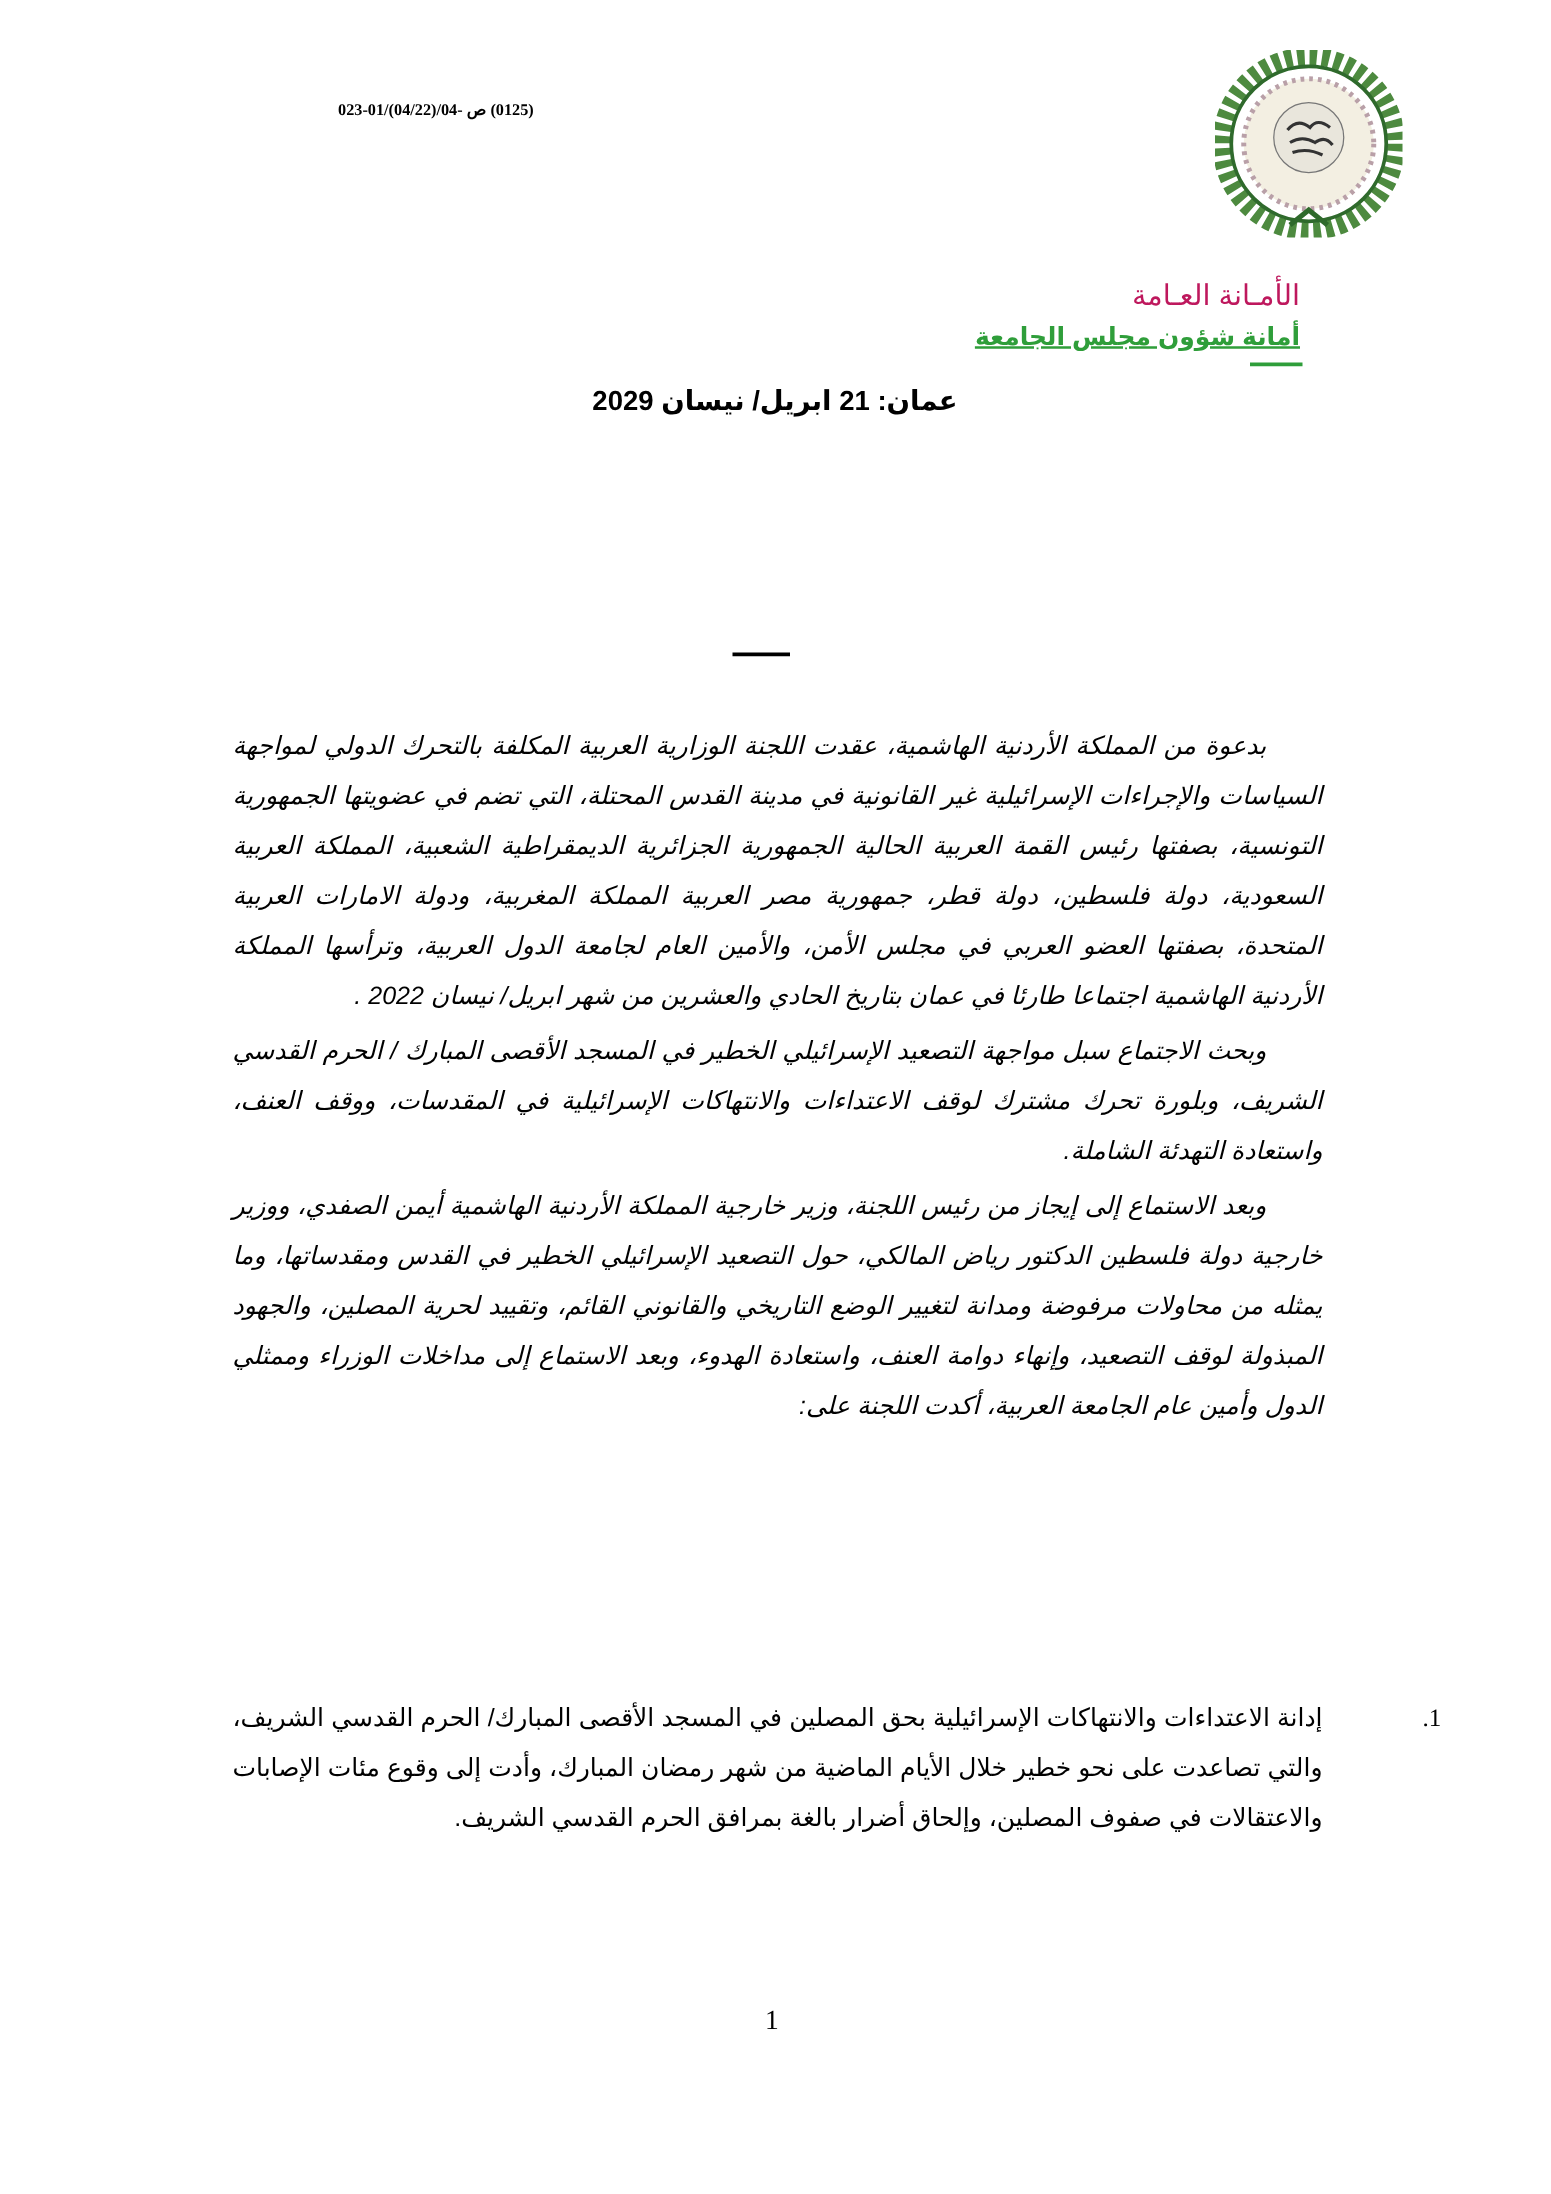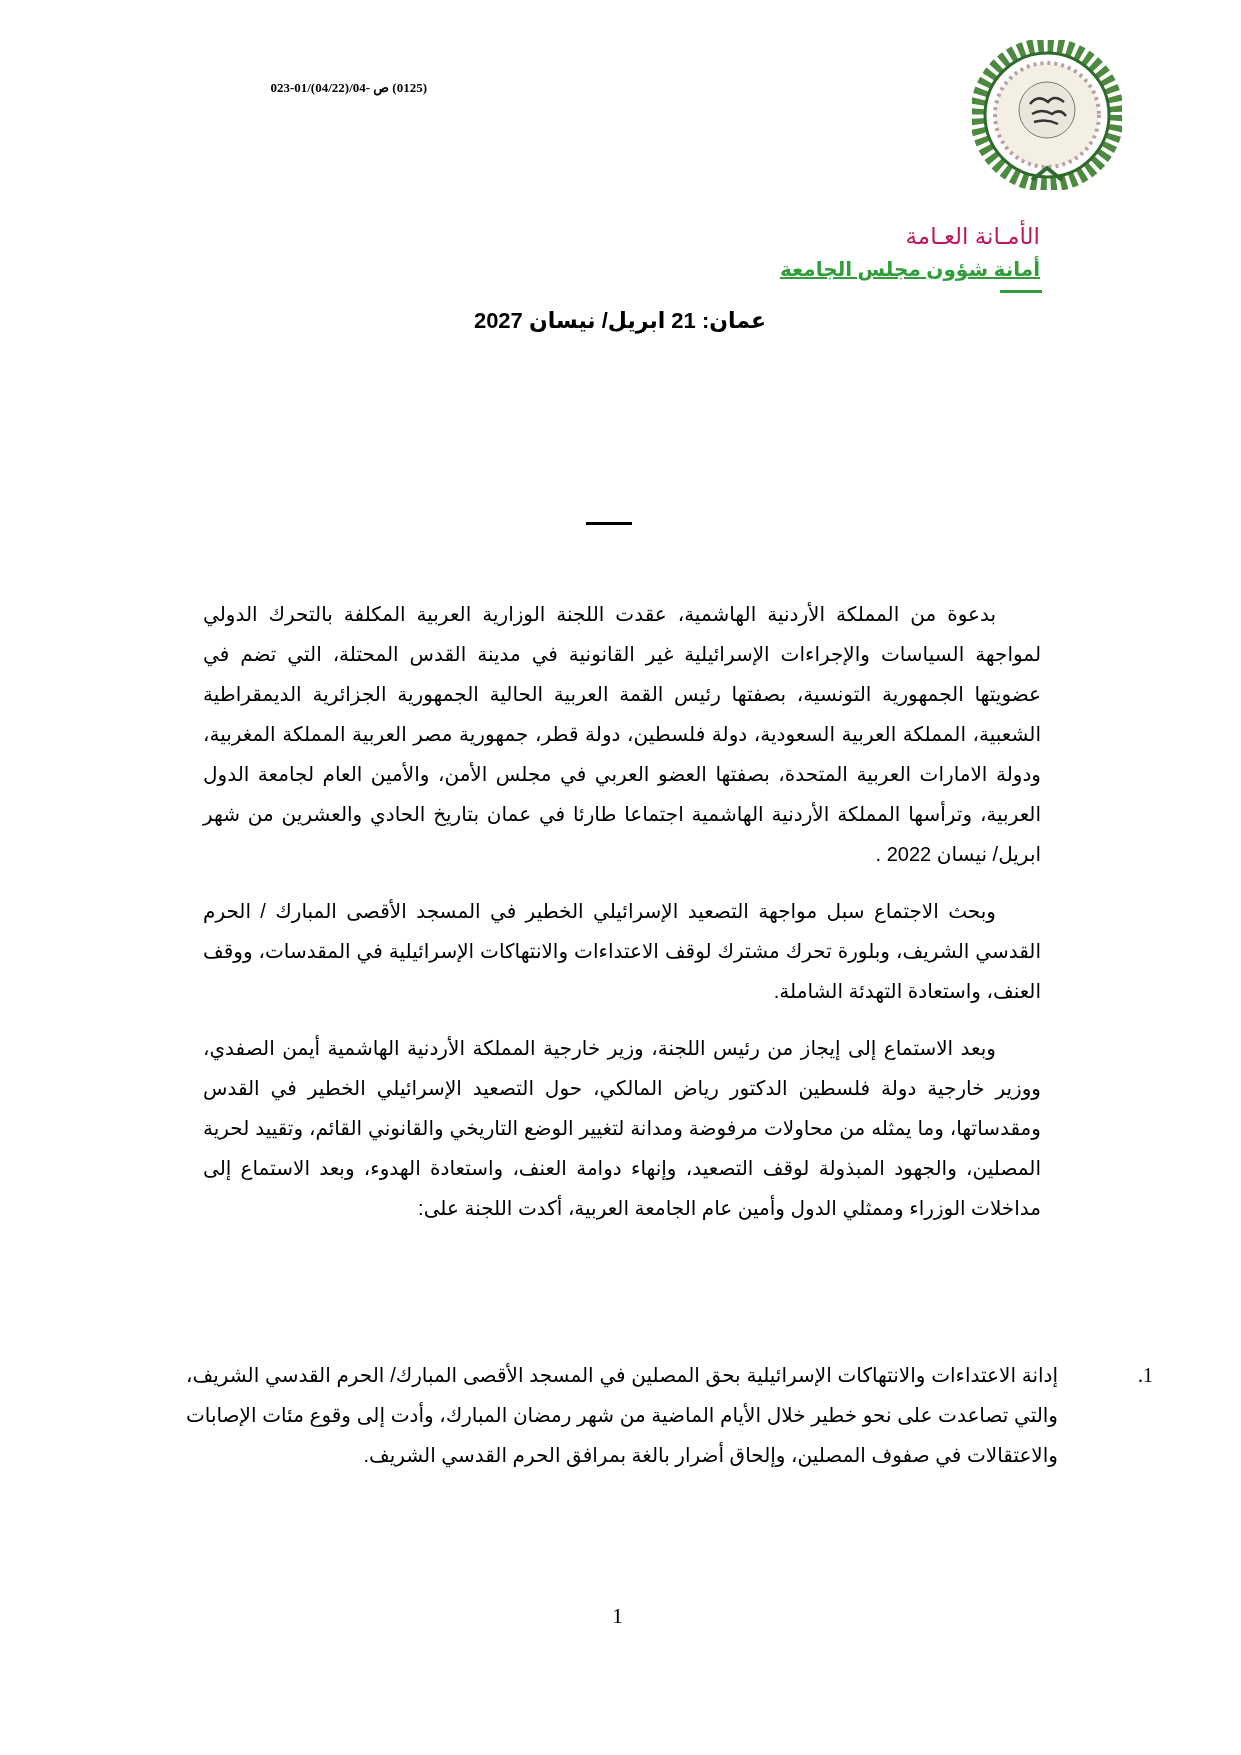--- a/index.html
+++ b/index.html
@@ -18,21 +18,21 @@
                direction: rtl; white-space: nowrap; text-decoration: underline; }
   .green-rule { position: absolute; left: 1000px; top: 290px; width: 42px; height: 3px; background: #2f9e3a; }
 
   .title-block { position: absolute; left: 200px; top: 300px; width: 840px; text-align: center;
                  direction: rtl; font-weight: bold; font-size: 22px; }
   .title-block div { height: 42px; line-height: 42px; }
   .black-rule { position: absolute; left: 586px; top: 522px; width: 46px; height: 3px; background: #000; }
 
   .body-text { position: absolute; left: 186px; top: 577px; width: 872px; direction: rtl;
                font-size: 20px; line-height: 40px; text-align: justify; text-align-last: right; }
-  .body-text p { margin: 17px; text-indent: 45px; }
+  .body-text p { margin: 0; text-indent: 45px; font-style: italic; }
   .body-text p + p { margin-top: 4px; }
 
   .list { position: absolute; left: 186px; top: 1355px; width: 872px; direction: rtl; font-size: 20px;
           line-height: 40px; }
   .list-item { position: relative; padding-right: 0; }
   .list-item .marker { position: absolute; right: -95px; top: 0; direction: ltr; font-family: "Liberation Serif", serif; font-size: 20px; }
   .list-item .text { text-align: justify; text-align-last: right; }
 
   .page-number { position: absolute; left: 612px; top: 1603px; font-family: "Liberation Serif", serif; font-size: 22px; }
 </style>
@@ -52,21 +52,21 @@
     <circle cx="75" cy="70" r="28" fill="#e9e6dc" stroke="#777" stroke-width="1"></circle>
     <path d="M58 64 q8 -10 18 -2 q6 -8 16 0 M60 74 q10 -6 20 0 q8 -6 14 2 M62 82 q12 -4 24 2" stroke="#333" stroke-width="2.5" fill="none"></path>
     <path d="M60 140 l15 -12 l15 12" stroke="#2f6a2c" stroke-width="4" fill="none"></path>
   </svg>
   <div class="org-line1">الأمـانة العـامة</div>
   <div class="org-line2">أمانة شؤون مجلس الجامعة</div>
 </div>
 <div class="green-rule"></div>
 
 <div class="title-block">
-  <div>عمان: 21 ابريل/ نيسان 2027</div>
+  <div>عمان: 21 ابريل/ نيسان 2029</div>
 </div>
 <div class="black-rule"></div>
 
 <div class="body-text">
   <p>بدعوة من المملكة الأردنية الهاشمية، عقدت اللجنة الوزارية العربية المكلفة بالتحرك الدولي لمواجهة السياسات والإجراءات الإسرائيلية غير القانونية في مدينة القدس المحتلة، التي تضم في عضويتها الجمهورية التونسية، بصفتها رئيس القمة العربية الحالية الجمهورية الجزائرية الديمقراطية الشعبية، المملكة العربية السعودية، دولة فلسطين، دولة قطر، جمهورية مصر العربية المملكة المغربية، ودولة الامارات العربية المتحدة، بصفتها العضو العربي في مجلس الأمن، والأمين العام لجامعة الدول العربية، وترأسها المملكة الأردنية الهاشمية اجتماعا طارئا في عمان بتاريخ الحادي والعشرين من شهر ابريل/ نيسان 2022 .</p>
   <p>وبحث الاجتماع سبل مواجهة التصعيد الإسرائيلي الخطير في المسجد الأقصى المبارك / الحرم القدسي الشريف، وبلورة تحرك مشترك لوقف الاعتداءات والانتهاكات الإسرائيلية في المقدسات، ووقف العنف، واستعادة التهدئة الشاملة.</p>
   <p>وبعد الاستماع إلى إيجاز من رئيس اللجنة، وزير خارجية المملكة الأردنية الهاشمية أيمن الصفدي، ووزير خارجية دولة فلسطين الدكتور رياض المالكي، حول التصعيد الإسرائيلي الخطير في القدس ومقدساتها، وما يمثله من محاولات مرفوضة ومدانة لتغيير الوضع التاريخي والقانوني القائم، وتقييد لحرية المصلين، والجهود المبذولة لوقف التصعيد، وإنهاء دوامة العنف، واستعادة الهدوء، وبعد الاستماع إلى مداخلات الوزراء وممثلي الدول وأمين عام الجامعة العربية، أكدت اللجنة على:</p>
 </div>
 
 <div class="list">

